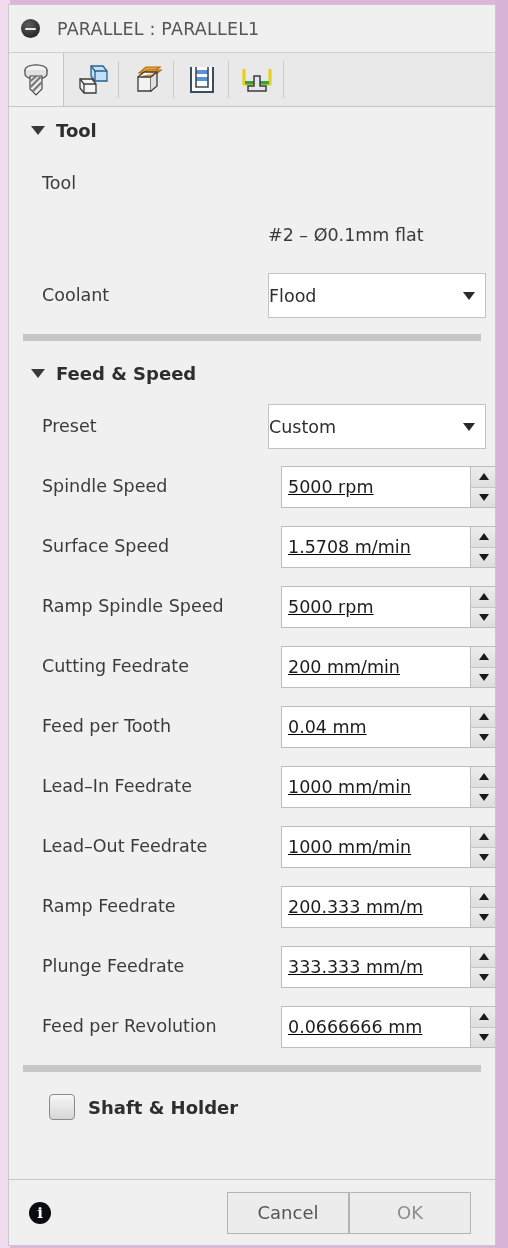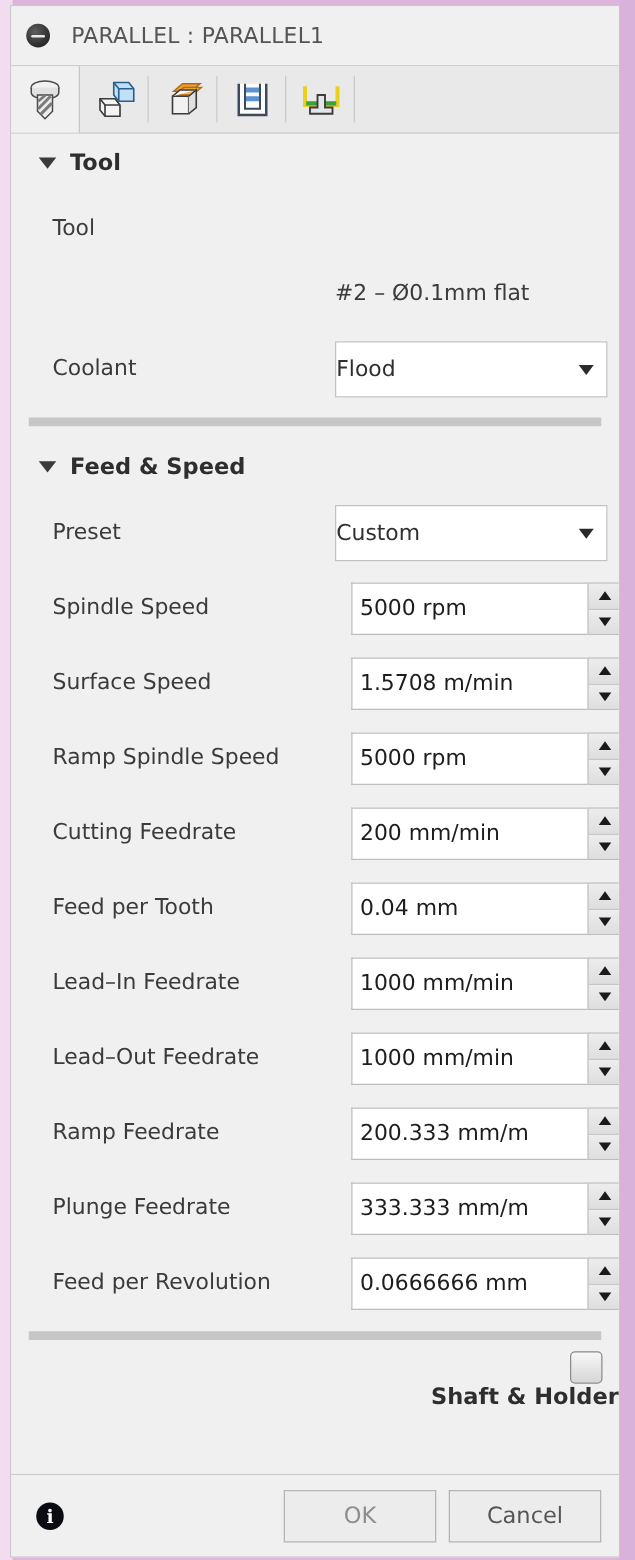--- a/index.html
+++ b/index.html
@@ -211,20 +211,21 @@
     border-right: 6px solid transparent;
     border-top: 8px solid #2a2a2a;
     flex: 0 0 auto;
   }
 
   .spin {
     display: flex;
     align-items: stretch;
     height: 42px;
     width: 217px;
+    text-decoration: underline;
   }
   .spin .field {
     flex: 1 1 auto;
     background: #ffffff;
     border: 1px solid #bdbdbd;
     border-right: none;
     display: flex;
     align-items: center;
     padding-left: 6px;
     font-size: 17.5px;
@@ -265,24 +266,23 @@
 
   .sep {
     height: 7px;
     margin: 9px 14px 9px 14px;
     background: #c6c6c6;
   }
 
   
   .checkrow {
     display: flex;
-    align-items: flex-end;
-    padding-left: 18px;
+    align-items: center;
+    padding-left: 40px;
     height: 52px;
-    flex-direction: column;
   }
   .cbox {
     width: 24px; height: 24px;
     border: 1px solid #8a8a8a;
     border-radius: 4px;
     background: linear-gradient(#f7f7f7, #d6d6d6);
     margin-right: 13px;
     flex: 0 0 auto;
   }
   .checkrow .lbl {
@@ -650,18 +650,18 @@
       <div class="checkrow">
         <div class="cbox"></div>
         <div class="lbl">Shaft &amp; Holder</div>
       </div>
 
     </div>
 
     <div class="footer">
       <div class="info-icon">i</div>
       <div class="spacer"></div>
+      <div class="dlg-btn cancel">Cancel</div>
       <div class="dlg-btn ok">OK</div>
-      <div class="dlg-btn cancel">Cancel</div>
     </div>
 
   </div>
 </div>
 
 </body></html>

